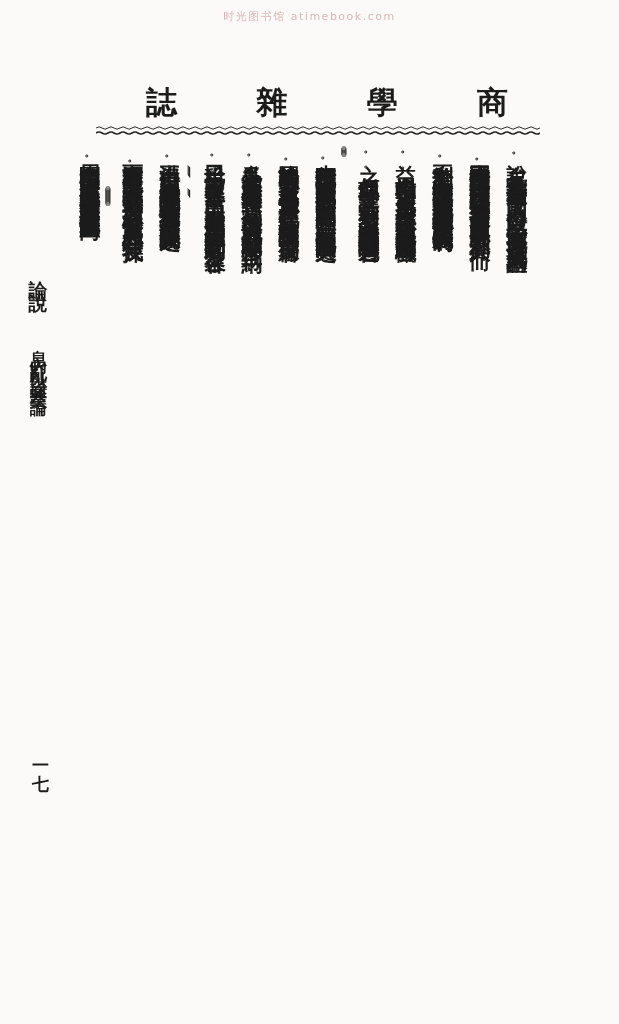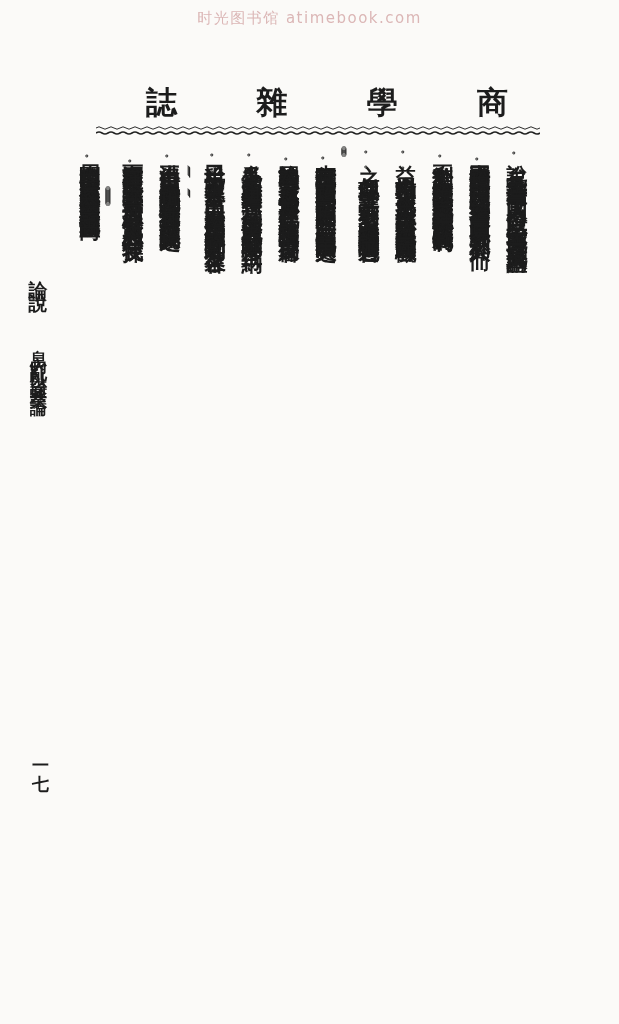--- a/index.html
+++ b/index.html
@@ -8,21 +8,21 @@
   html,body{margin:0;padding:0;}
   body{
     width:619px;height:1024px;position:relative;overflow:hidden;
     background:var(--paper);
     font-family:"Liberation Serif", serif;
   }
   .watermark{
     position:absolute;top:9px;left:0;width:100%;
     text-align:center;color:var(--wm);
     font-family:"DejaVu Sans", sans-serif;
-    font-size:15px;letter-spacing:1.5px;opacity:.75;
+    font-size:11px;letter-spacing:1.5px;opacity:.75;
   }
   .masthead-title{
     position:absolute;top:82px;left:146px;width:362px;
     display:flex;justify-content:space-between;
     font-size:31px;font-weight:bold;color:var(--ink);
   }
   .masthead-rule{position:absolute;top:124px;left:96px;}
   
   .text-block{
     position:absolute;top:148px;right:84px;

